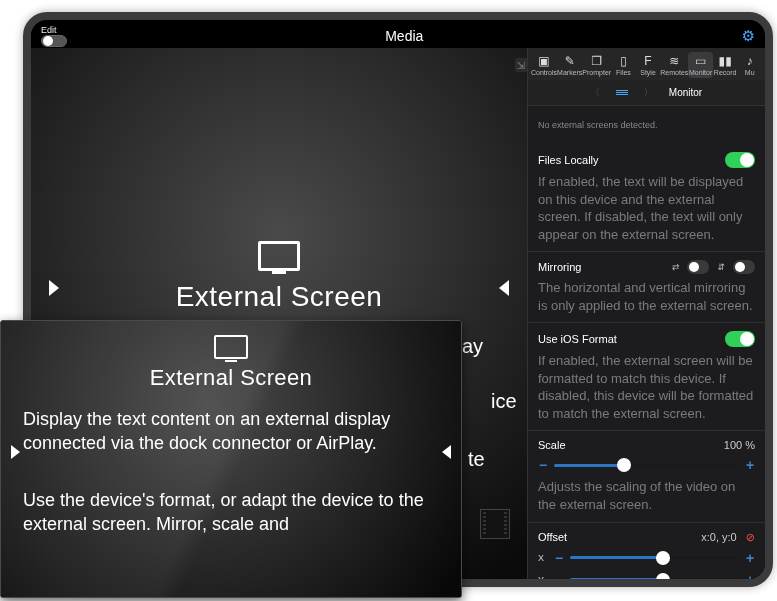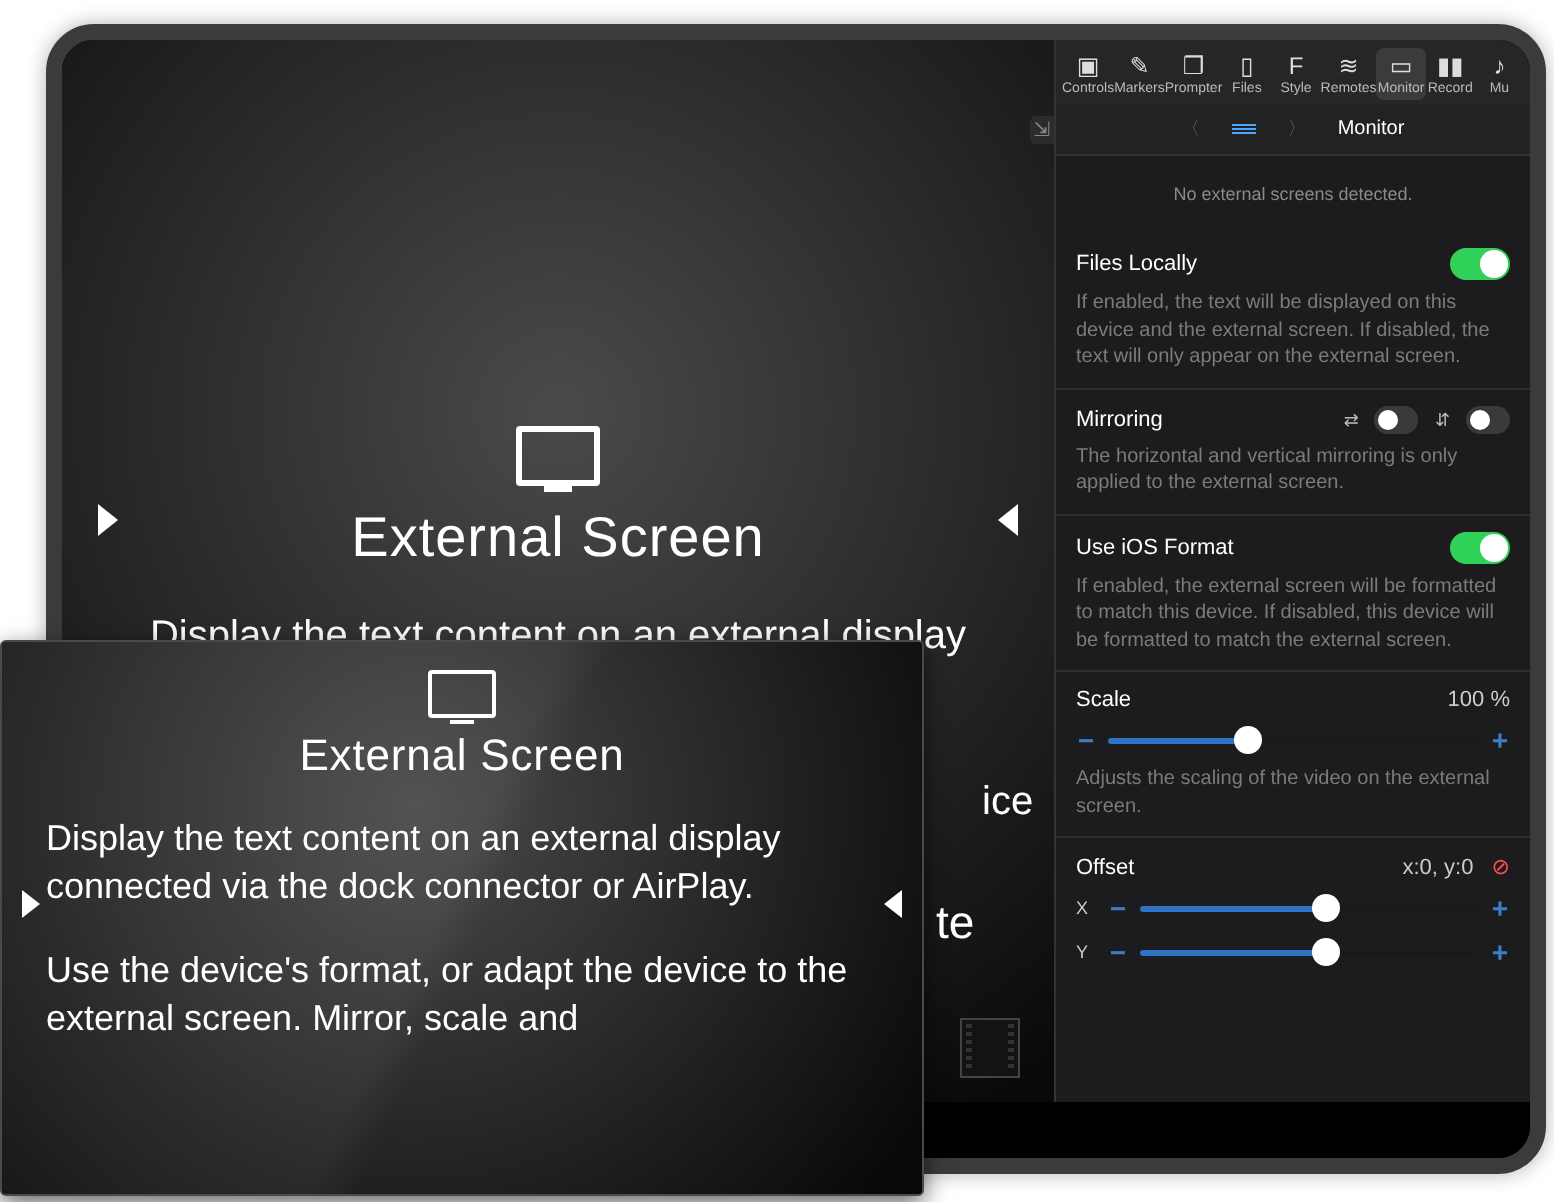--- a/index.html
+++ b/index.html
@@ -134,21 +134,21 @@
 
   .section {
     border-bottom:1px solid #2e2e2e;
     padding: 8px 10px;
   }
   .section .row {
     display:flex; justify-content:space-between; align-items:center;
     color:#fff; font-size:11px;
   }
   .section .desc {
-    color:#7b7b7b; font-size:10px; line-height:1.35; margin-top:5px;
+    color:#7b7b7b; font-size:13px; line-height:1.35; margin-top:5px;
   }
   .switch {
     width:30px;height:16px;border-radius:8px;background:#30d158;position:relative;
   }
   .switch::after{
     content:"";position:absolute;right:1px;top:1px;width:14px;height:14px;
     border-radius:50%;background:#fff;
   }
   .mirror-controls{display:flex;align-items:center;gap:8px;}
   .mirror-btn{
@@ -163,21 +163,21 @@
   .slider {
     flex:1; height:3px; background:#1a1a1a; border-radius:2px; position:relative;
   }
   .slider .fill {
     position:absolute; left:0; top:0; height:100%; background:#2d74c4; border-radius:2px;
   }
   .slider .thumb {
     position:absolute; top:50%; transform:translate(-50%,-50%);
     width:14px;height:14px;border-radius:50%;background:#fff;
   }
-  .notice{color:#8a8a8a;font-size:9px;padding:14px 10px;text-align:center;}
+  .notice{color:#8a8a8a;font-size:9px;padding:14px 10px;}
   .val { color:#ccc; font-size:11px; }
   .close-circle{color:#ff4d4d;font-size:11px;margin-left:6px;}
 
   
   .float {
     position:absolute;
     left:0; top:320px;
     width:462px; height:278px;
     background:#0f0f0f;
     border:1px solid #4a4a4a;
@@ -199,21 +199,21 @@
     display:flex;flex-direction:column;
   }
   .float .head{display:flex;flex-direction:column;align-items:center;}
   .float .tv-icon{width:34px;height:24px;border-width:2px;margin-bottom:6px;}
   .float .tv-icon::after{width:12px;height:2px;bottom:-5px;}
   .float h2{font-size:22px;font-weight:300;text-align:center;letter-spacing:.4px;}
   .float-text{
     font-size:18px; font-weight:300; line-height:1.35;
     margin-top:16px;
   }
-  .float .para2{margin-top:17px;}
+  .float .para2{margin-top:32px;}
   .float .tri-l, .float .tri-r {
     width:0;height:0;border-top:7px solid transparent;border-bottom:7px solid transparent;
     position:absolute;top:124px;
   }
   .float .tri-l{border-left:9px solid #fff;left:10px;}
   .float .tri-r{border-right:9px solid #fff;right:10px;}
 
   .filmstrip {
     position:absolute; right:255px; bottom:40px;
     width:30px;height:30px;border:1px solid #444;
@@ -225,20 +225,28 @@
     background:repeating-linear-gradient(#333 0 2px, transparent 2px 4px);
   }
   .filmstrip::before{left:2px;} .filmstrip::after{right:2px;}
 </style>
 </head>
 <body>
 
 <div class="tablet">
   <div class="screen">
 
+    <div class="statusbar">
+      <div class="edit-group">
+        <div class="edit-label">Edit</div>
+        <div class="edit-toggle"></div>
+      </div>
+      <div class="title">Media</div>
+      <div class="gear">⚙</div>
+    </div>
 
     <div class="main-row">
       <div class="content">
         <div class="triangle-left"></div>
         <div class="triangle-right"></div>
         <div class="tv-icon"></div>
         <h1>External Screen</h1>
         <div class="content-text">Display the text content on an external display connected via the dock connector or</div>
       </div>
 
@@ -385,13 +393,13 @@
     <div class="head">
       <div class="tv-icon"></div>
       <h2>External Screen</h2>
     </div>
     <div class="float-text">Display the text content on an external display connected via the dock connector or AirPlay.</div>
     <div class="float-text para2">Use the device's format, or adapt the device to the external screen. Mirror, scale and</div>
   </div>
 </div>
 
 <div style="position:absolute;left:468px;top:390px;color:#fff;font-size:20px;font-weight:300;margin-left:23px;">ice</div>
-<div style="position:absolute;left:468px;top:448px;color:#fff;font-size:23px;font-weight:300;">te</div>
+<div style="position:absolute;left:468px;top:448px;color:#fff;font-size:20px;font-weight:300;">te</div>
 
 </body></html>

